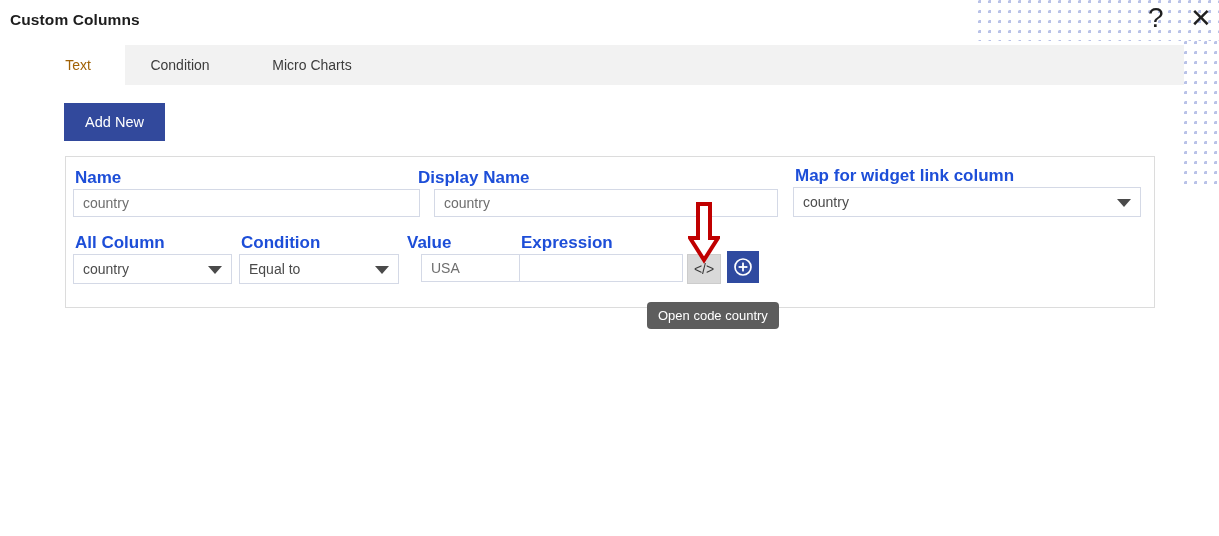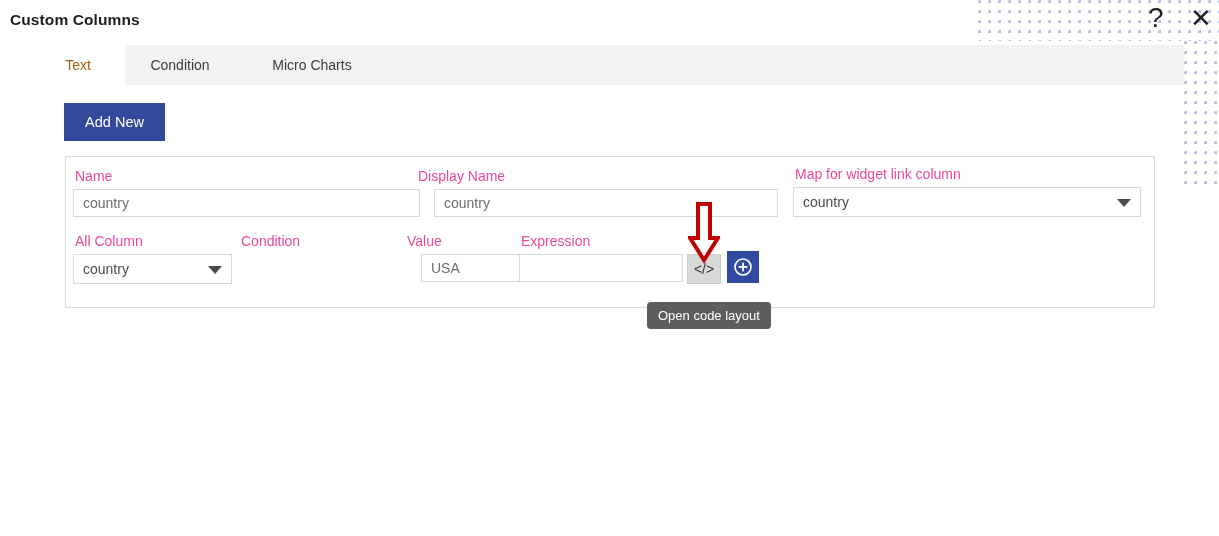--- a/index.html
+++ b/index.html
@@ -109,23 +109,24 @@
     top: 156px;
     width: 1090px;
     height: 152px;
     border: 1px solid #dcdcdc;
     background: #ffffff;
     box-sizing: border-box;
   }
 
   .field-label {
     position: absolute;
-    font-size: 14px;
-    color: #ec4899;
+    font-size: 17px;
+    color: #1d4ed8;
     white-space: nowrap;
+    font-weight: bold;
   }
   .txt-input {
     position: absolute;
     box-sizing: border-box;
     border: 1px solid #d4d9e6;
     background: #ffffff;
     font-family: "Liberation Sans", sans-serif;
     font-size: 14px;
     color: #6e6e6e;
     padding: 0 9px;
@@ -277,20 +278,24 @@
       <span class="caret"></span>
     </div>
 
     <div class="field-label" id="lbl-allcolumn">All Column</div>
     <div class="sel-wrap" id="sel-allcolumn">
       <div class="sel-val">country</div>
       <span class="caret"></span>
     </div>
 
     <div class="field-label" id="lbl-condition">Condition</div>
+    <div class="sel-wrap" id="sel-condition">
+      <div class="sel-val">Equal to</div>
+      <span class="caret"></span>
+    </div>
 
     <div class="field-label" id="lbl-value">Value</div>
     <input class="txt-input" id="in-value" type="text" value="USA" style="">
 
     <div class="field-label" id="lbl-expression">Expression</div>
     <input class="txt-input" id="in-expression" type="text" value="" style="">
 
     <div id="code-btn">&lt;/&gt;</div>
 
     <button id="add-row-btn">
@@ -299,15 +304,15 @@
         <rect x="8.1" y="4.6" width="1.8" height="8.8" fill="#ffffff"></rect>
         <rect x="4.6" y="8.1" width="8.8" height="1.8" fill="#ffffff"></rect>
       </svg>
     </button>
   </div>
 
   <svg id="anno-arrow" viewBox="0 0 32 62">
     <polygon points="10,2 22,2 22,36 30,36 16,58 2,36 10,36" fill="#ffffff" stroke="#c00000" stroke-width="4" stroke-linejoin="miter"></polygon>
   </svg>
 
-  <div id="tooltip">Open code layout</div>
+  <div id="tooltip">Open code country</div>
 
 </div>
 
 </body></html>

